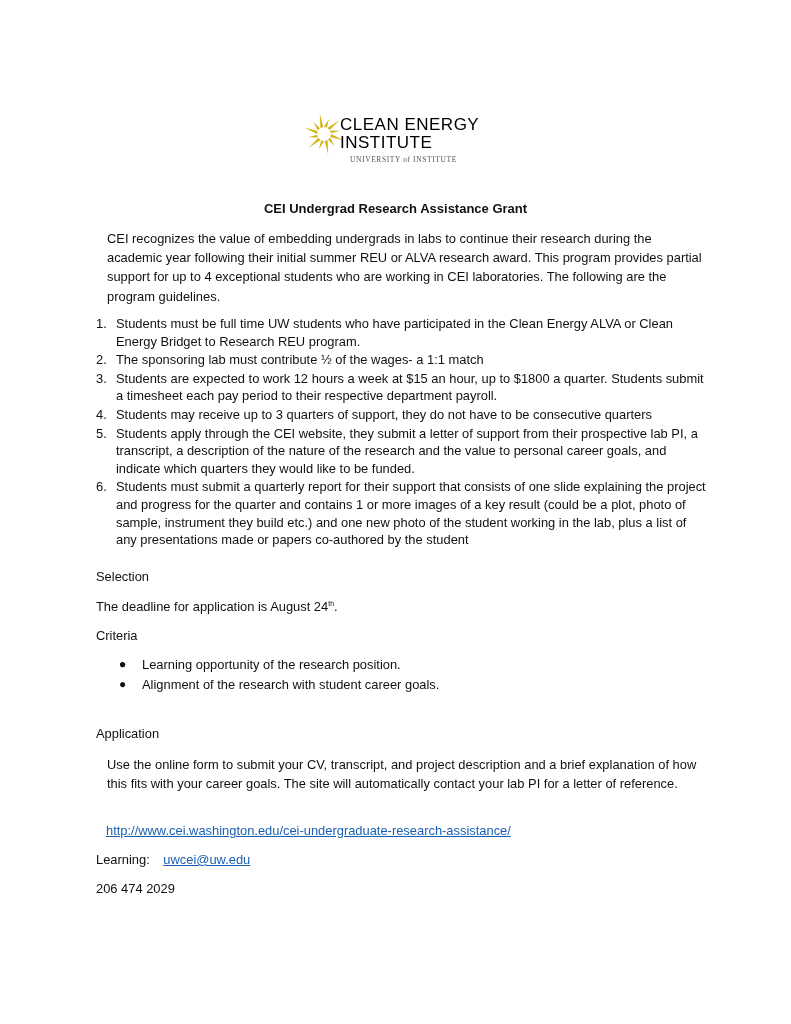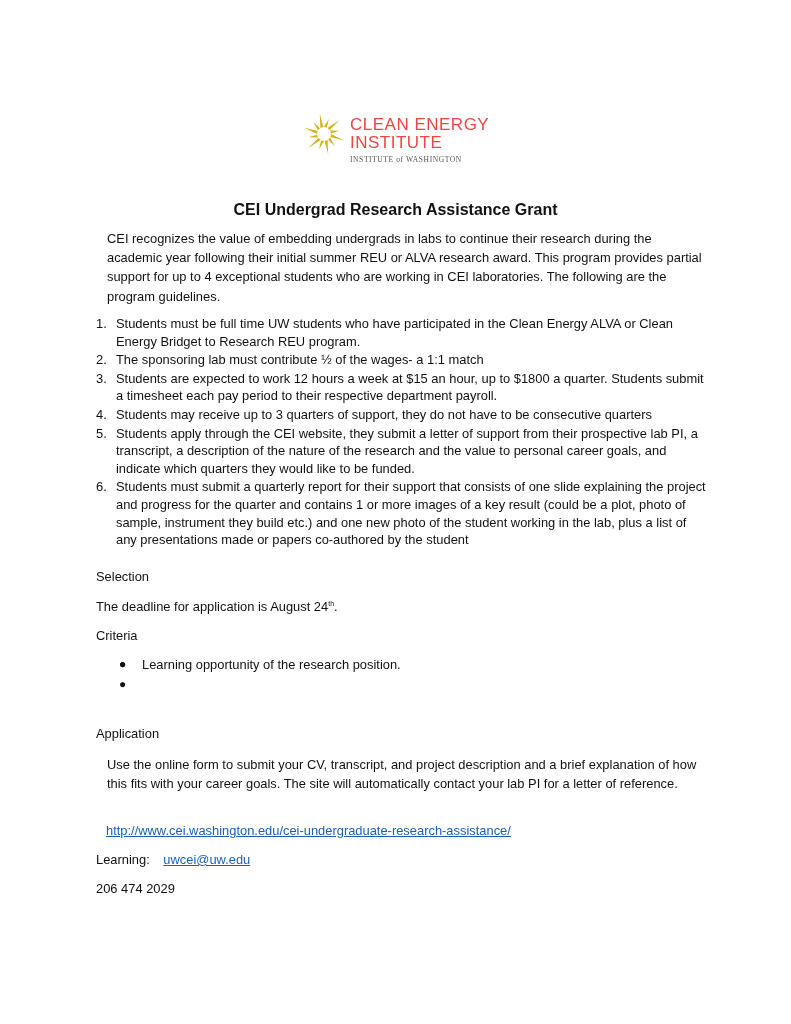--- a/index.html
+++ b/index.html
@@ -2,26 +2,26 @@
 <html><head>
 <meta charset="utf-8">
 <style>
   html, body { margin: 0; padding: 0; background: #ffffff; }
   body { width: 791px; height: 1024px; position: relative; overflow: hidden;
          font-family: "Liberation Sans", sans-serif; color: #111; }
   .page { position: absolute; left: 0; top: 0; width: 791px; height: 1024px; }
 
   .logo { position: absolute; left: 302px; top: 110px; width: 200px; height: 56px; }
   .logo-sun { position: absolute; left: 0; top: 2px; width: 44px; height: 44px; }
-  .logo-line1, .logo-line2 { position: absolute; left: 48px; font-size: 17px; letter-spacing: 0.5px; color: #ef4444; font-weight: normal; }
+  .logo-line1, .logo-line2 { position: absolute; left: 38px; font-size: 17px; letter-spacing: 0.5px; color: #000000; font-weight: normal; }
   .logo-line1 { top: 5px; }
   .logo-line2 { top: 23px; }
   .logo-line3 { position: absolute; left: 48px; top: 45px; font-family: "Liberation Serif", serif; font-size: 7.5px; letter-spacing: 0.6px; color: #555; }
 
-  .title { position: absolute; left: 0; width: 791px; top: 201px; text-align: center; font-weight: bold; font-size: 16px; }
+  .title { position: absolute; left: 0; width: 791px; top: 201px; text-align: center; font-weight: bold; font-size: 13px; }
 
   .para { position: absolute; left: 96px; width: 600px; font-size: 12.9px; line-height: 19.2px; margin-left: 11px; }
   .intro { top: 229px; }
 
   .list { position: absolute; left: 96px; top: 315px; width: 610px; margin: 0; padding: 0; list-style: none; font-size: 12.9px; line-height: 17.6px; }
   .list li { position: relative; padding-left: 20px; margin: 0; }
   .list .num { position: absolute; left: 0; top: 0; }
 
   .line { position: absolute; left: 96px; font-size: 12.9px; }
   .sup { font-size: 7px; vertical-align: super; line-height: 0; }
@@ -47,21 +47,21 @@
         <polygon points="16.0,25.6 6.3,25.2 15.0,22.7" fill="#d4b21a"></polygon>
         <polygon points="15.0,22.1 2.1,15.4 15.6,19.1" fill="#d4b21a"></polygon>
         <polygon points="15.9,18.6 11.4,10.0 17.9,16.3" fill="#d4b21a"></polygon>
         <polygon points="18.4,16.0 17.8,1.4 21.3,15.0" fill="#d4b21a"></polygon>
         <polygon points="21.9,15.0 27.0,6.8 24.9,15.6" fill="#d4b21a"></polygon>
         <polygon points="25.4,15.9 37.7,8.0 27.7,17.9" fill="#d4b21a"></polygon>
         <polygon points="28.0,18.4 37.7,18.8 29.0,21.3" fill="#d4b21a"></polygon>
       </svg>
     <div class="logo-line1">CLEAN ENERGY</div>
     <div class="logo-line2">INSTITUTE</div>
-    <div class="logo-line3">INSTITUTE of WASHINGTON</div>
+    <div class="logo-line3">UNIVERSITY of INSTITUTE</div>
   </div>
 
   <div class="title">CEI Undergrad Research Assistance Grant</div>
 
   <div class="para intro">CEI recognizes the value of embedding undergrads in labs to continue their research during the academic year following their initial summer REU or ALVA research award.  This program provides partial support for up to 4 exceptional students who are working in CEI laboratories. The following are the program guidelines.</div>
 
   <ol class="list">
     <li style="margin-bottom:1px"><span class="num">1.</span><span>Students must be full time UW students who have participated in the Clean Energy ALVA or Clean Energy Bridget to Research REU program.</span></li>
     <li style="margin-bottom:1px"><span class="num">2.</span><span>The sponsoring lab must contribute ½ of the wages-   a 1:1 match</span></li>
     <li style="margin-bottom:1px"><span class="num">3.</span><span>Students are expected to work 12 hours a week at $15 an hour, up to $1800 a quarter. Students submit a timesheet each pay period to their respective department payroll.</span></li>
@@ -72,21 +72,21 @@
 
   <div class="line" style="top:569px">Selection</div>
 
   <div class="line" style="top:599px"><span>The deadline for application is August 24</span><span class="sup">th</span><span>.</span></div>
 
   <div class="line" style="top:628px">Criteria</div>
 
   <ul class="bullets">
     <li><span class="dot">●</span></li>
     <li><span class="dot">●</span><span>Learning opportunity of the research position.</span></li>
-    <li><span class="dot">●</span></li>
+    <li><span class="dot">●</span><span>Alignment of the research with student career goals.</span></li>
   </ul>
 
   <div class="line" style="top:726px">Application</div>
 
   <div class="para" style="top:755px; width:610px">Use the online form to submit your CV, transcript, and project description and a brief explanation of how this fits with your career goals. The site will automatically contact your lab PI for a letter of reference.</div>
 
   <div class="line" style="top:823px"><a class="link" href="#">http://www.cei.washington.edu/cei-undergraduate-research-assistance/</a></div>
 
   <div class="line" style="top:852px"><span>Learning: </span><a class="link" href="#">uwcei@uw.edu</a></div>
 

